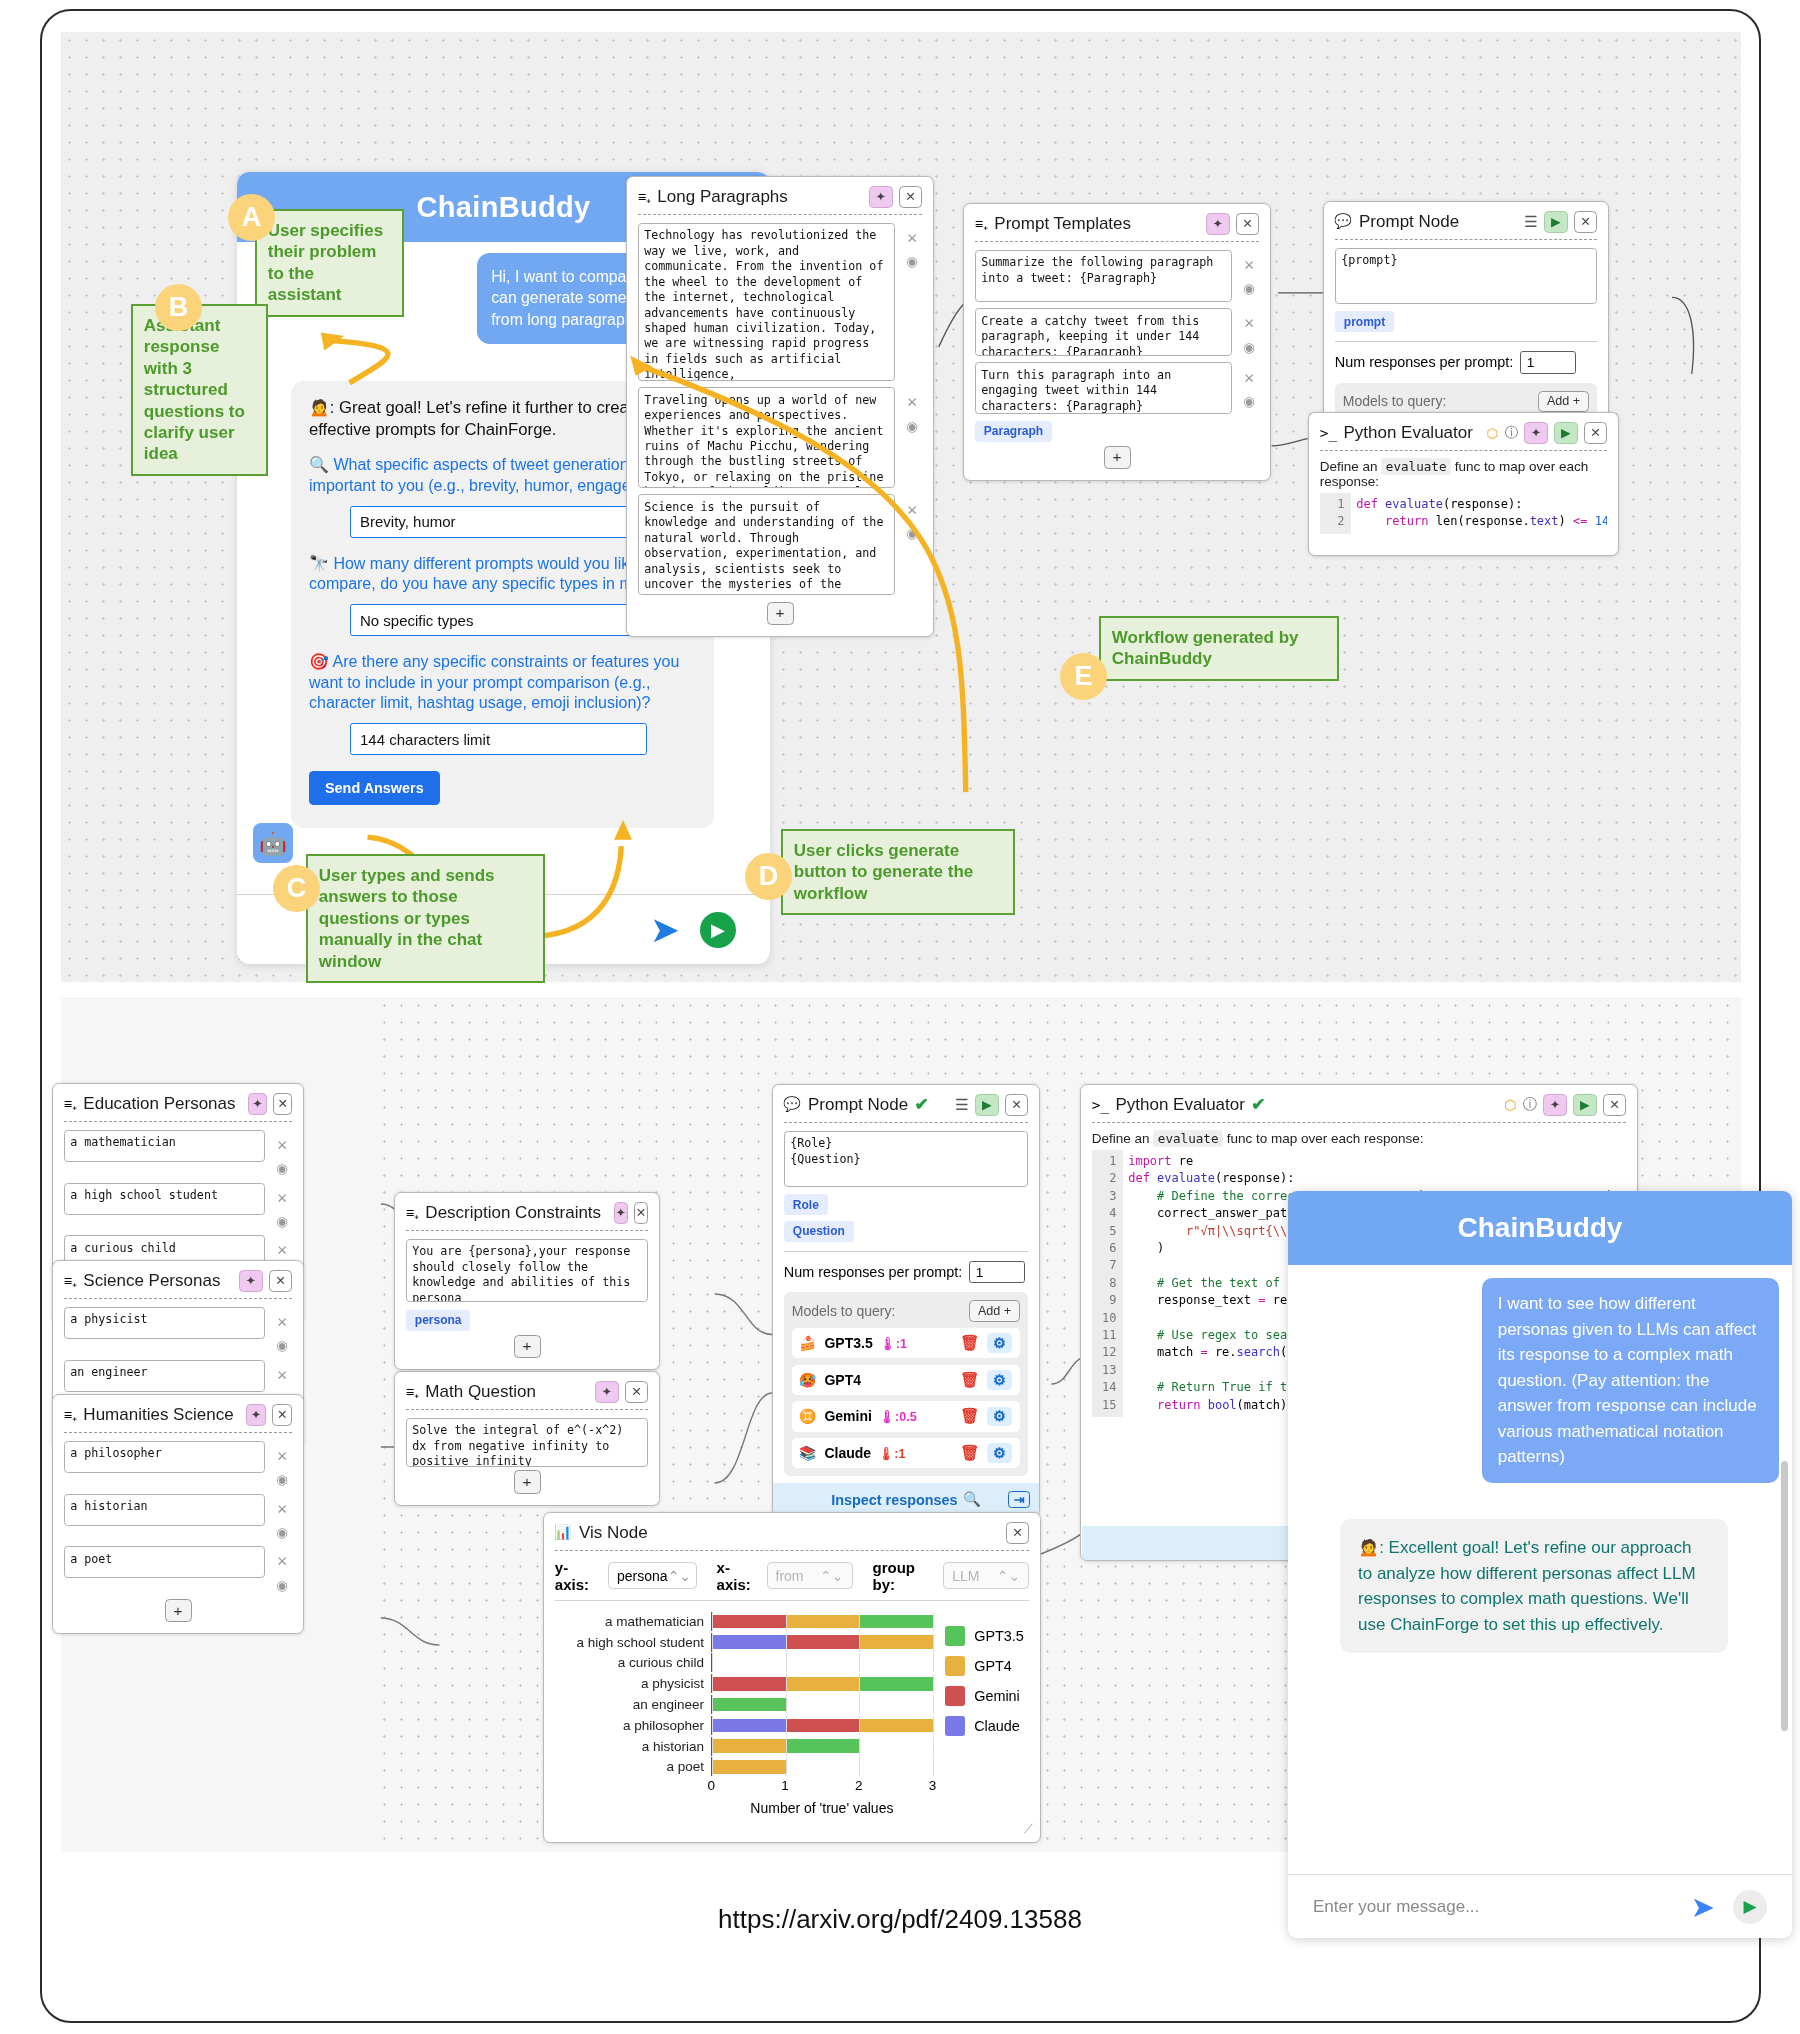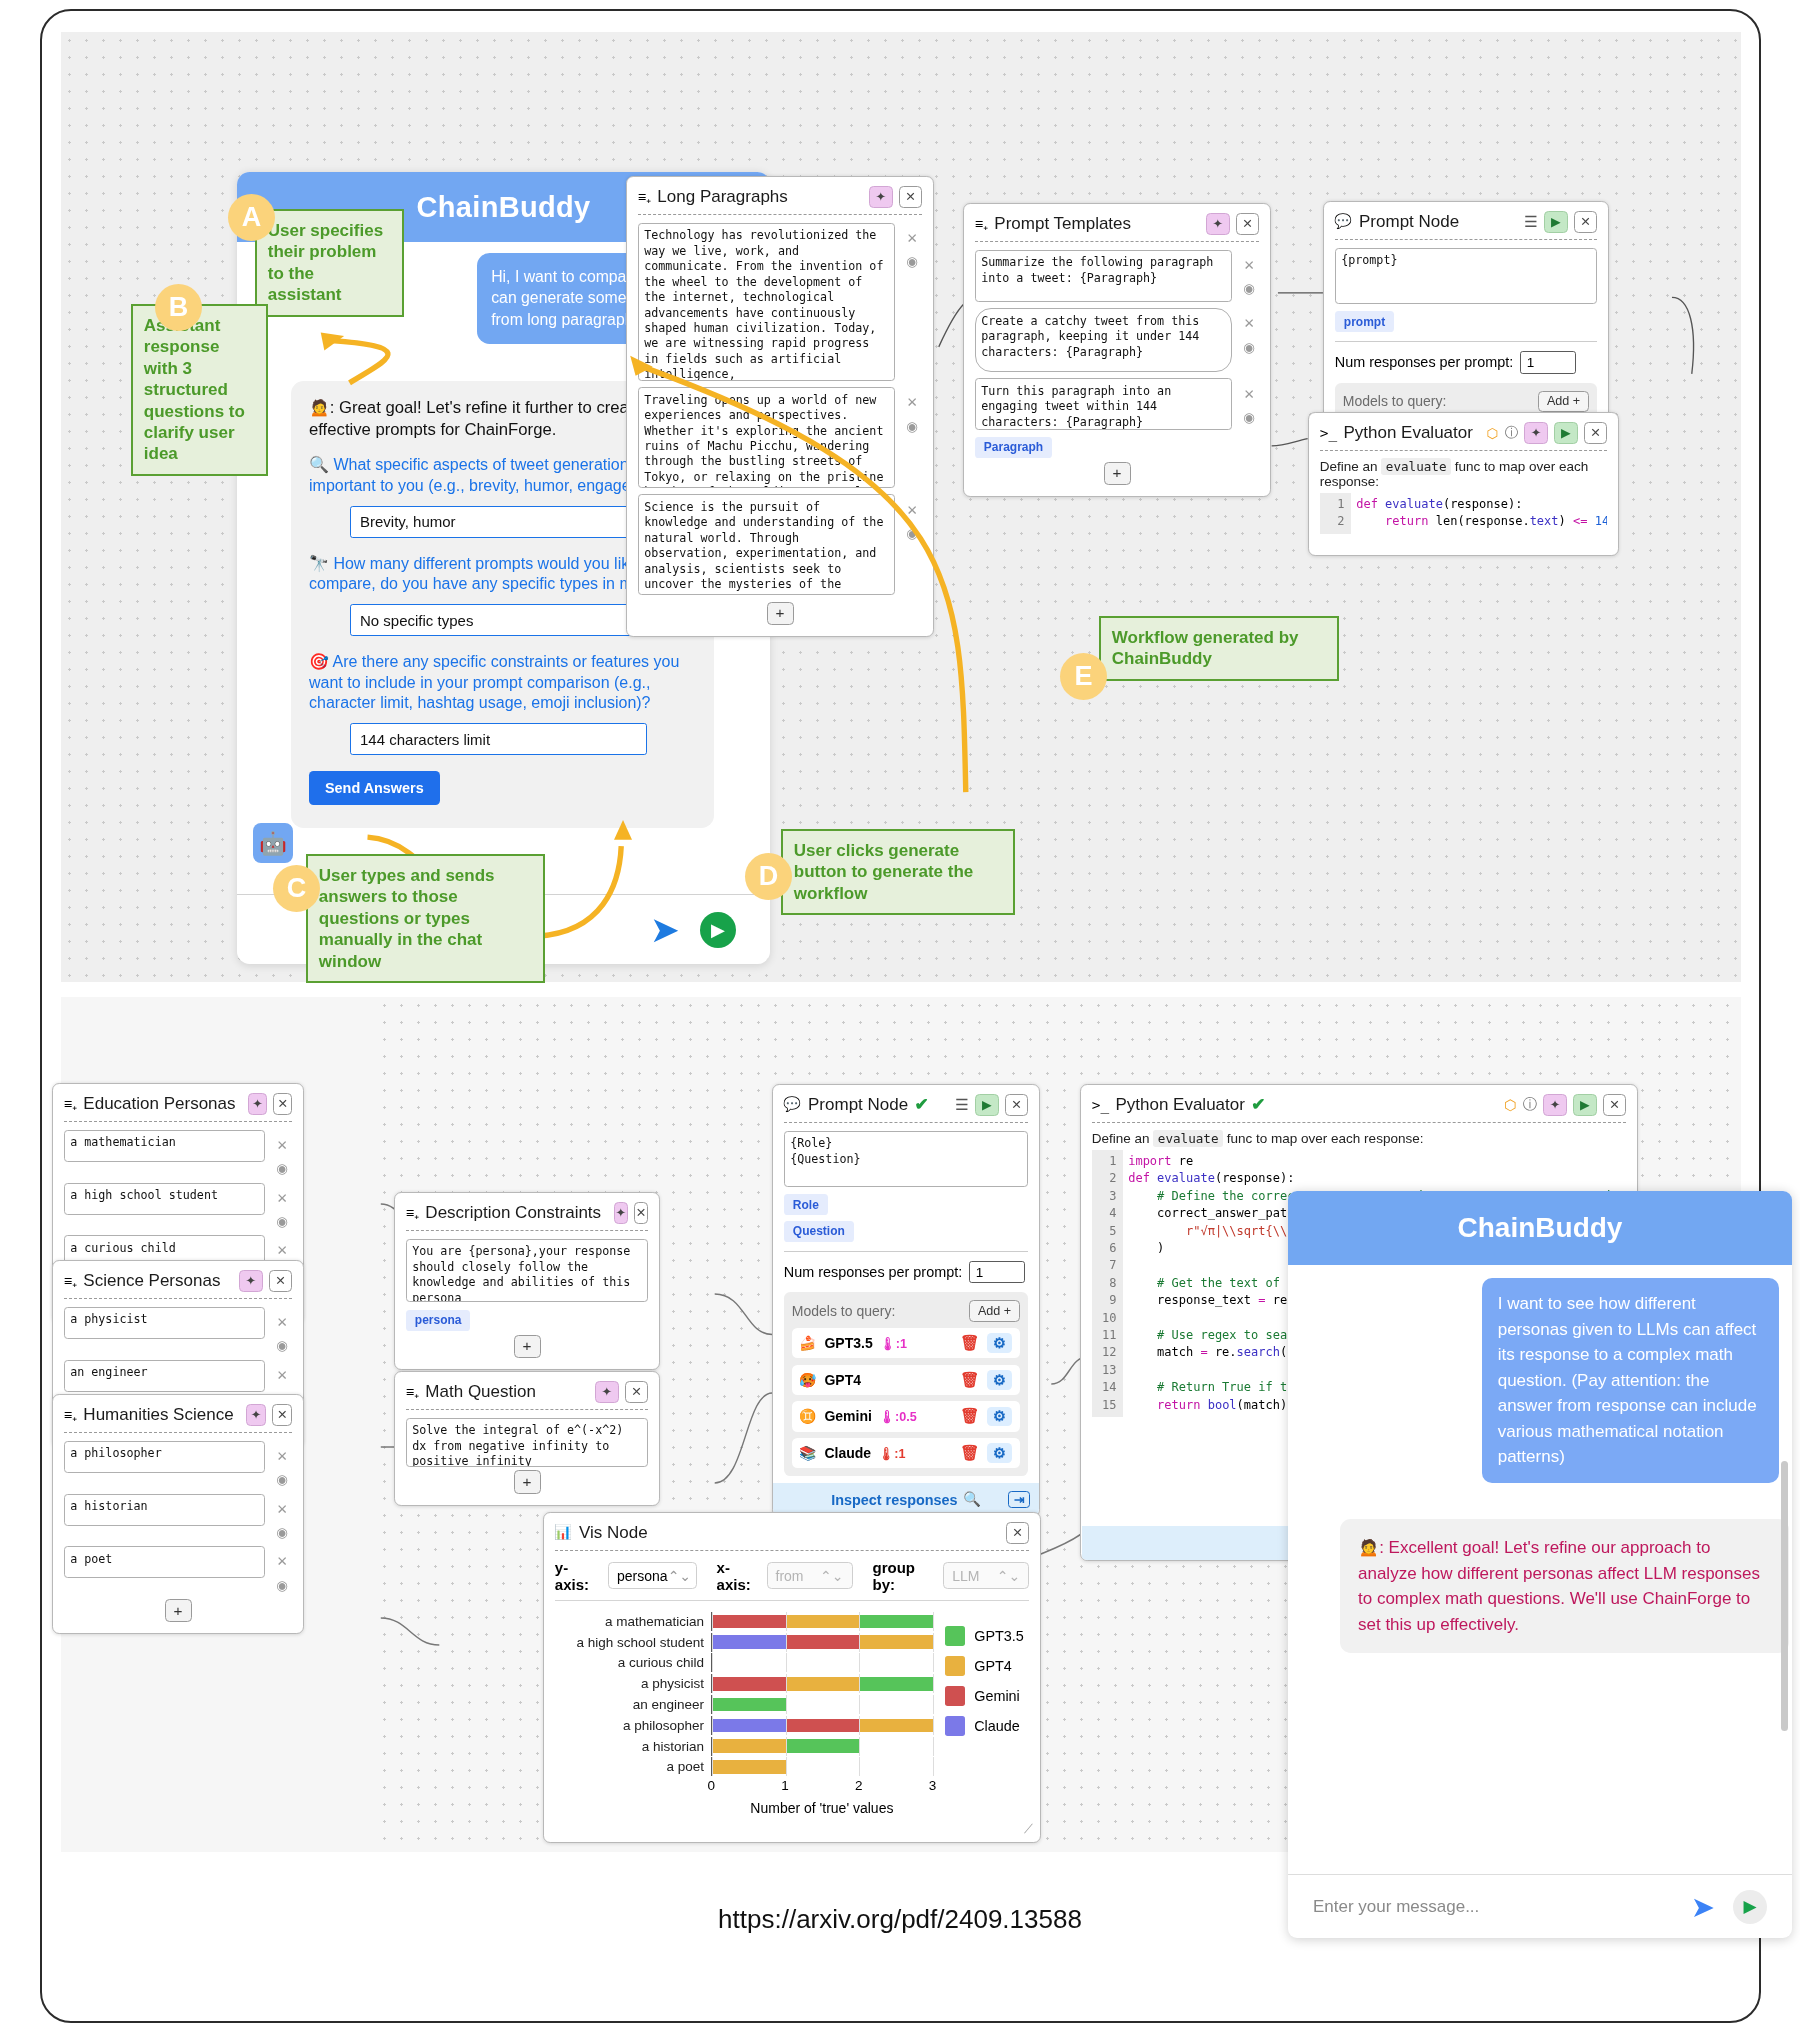--- a/index.html
+++ b/index.html
@@ -169,22 +169,22 @@
   }
   .chat-bottom {
     position:absolute; left:1227px; top:194px; width:504px; height:747px;
     background:#fff; border-radius:9px; box-shadow:0 1.8px 10.8px rgba(0,0,0,.18);
     overflow:hidden;
   }
   .cb2-header{ height:74px; background:#72a7f2; display:flex; align-items:center;
                justify-content:center; color:#fff; font-size:28px; font-weight:bold;}
   .b2-user{ margin:12.6px 12.6px 0 auto; width:297px; background:#7ba9f5; color:#fff;
             border-radius:10px; padding:13.5px 15.3px; font-size:17px; line-height:1.5;}
-  .b2-bot{ margin:36px auto 0 52px; width:449px; background:#f1f1f1;
-           border-radius:10.8px; padding:16px 18px; font-size:17px; line-height:1.5; color:#be185d;}
+  .b2-bot{ margin:36px auto 0 52px; width:388px; background:#f1f1f1;
+           border-radius:10.8px; padding:16px 18px; font-size:17px; line-height:1.5; color:#0f766e;}
   .chat2-inputbar{ position:absolute; left:0; bottom:0; width:100%; height:64px;
     border-top:1.4px solid #ddd; display:flex; align-items:center; gap:18px; padding:0 25px;}
   .chat2-inputbar .ph{ flex:1; color:#8a8a8a; font-size:17px;}
   .scrollbar{ position:absolute; right:3.6px; top:270px; width:7.2px; height:270px;
               background:#c9c9c9; border-radius:4.5px;}
   .footer-url{ position:absolute; left:0; top:1904px; width:1800px; text-align:center;
                font-size:26px; color:#111; }
   
   .chart-wrap{ display:flex; gap:12.6px; padding:10.8px 5.4px 0 5.4px;}
   .chart-left{ flex:1; }
@@ -302,21 +302,21 @@
     </div>
     <div class="dash"></div>
     <div class="row">
       <div class="field" style="height:52px;">Summarize the following paragraph into a tweet: {Paragraph}</div>
       <div class="row-icons">
           <span>✕</span>
           <span>◉</span>
         </div>
     </div>
     <div class="row">
-      <div class="field" style="height:64px;border-radius:16px;">Create a catchy tweet from this paragraph, keeping it under 144 characters: {Paragraph}</div>
+      <div class="field" style="height:48px;">Create a catchy tweet from this paragraph, keeping it under 144 characters: {Paragraph}</div>
       <div class="row-icons">
           <span>✕</span>
           <span>◉</span>
         </div>
     </div>
     <div class="row">
       <div class="field" style="height:52px;">Turn this paragraph into an engaging tweet within 144 characters: {Paragraph}</div>
       <div class="row-icons">
           <span>✕</span>
           <span>◉</span>

